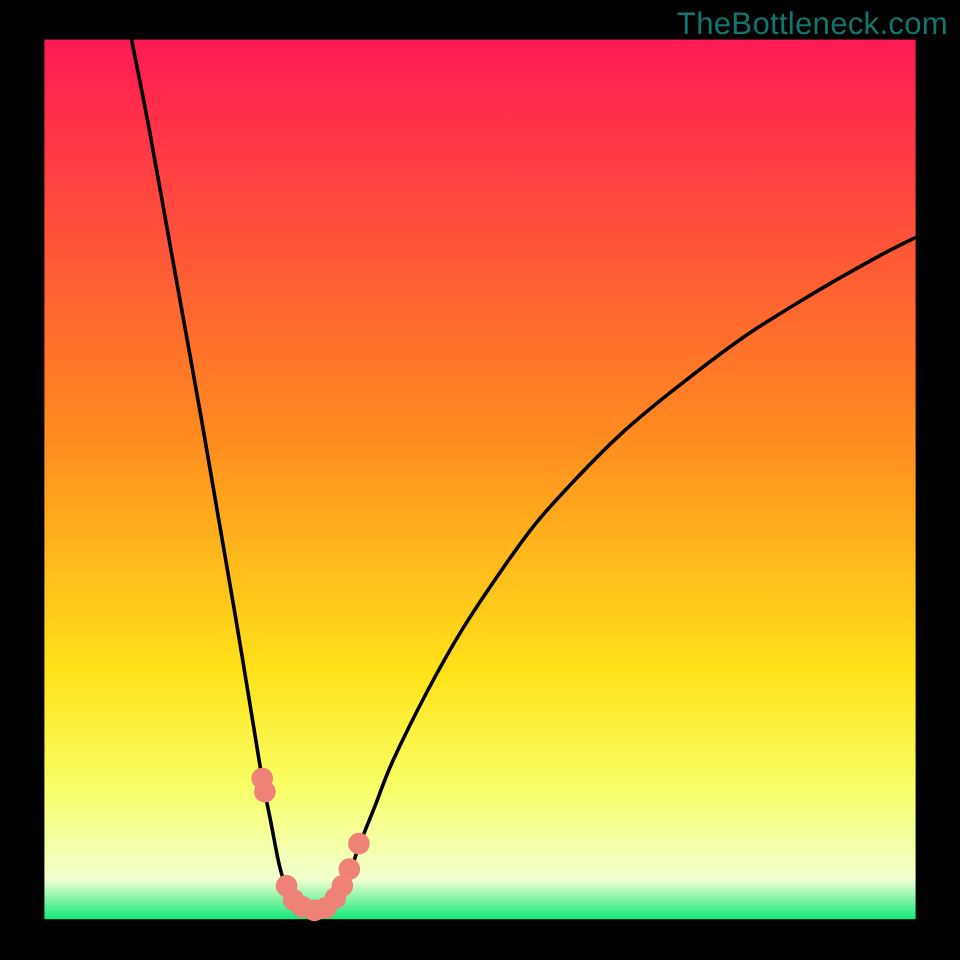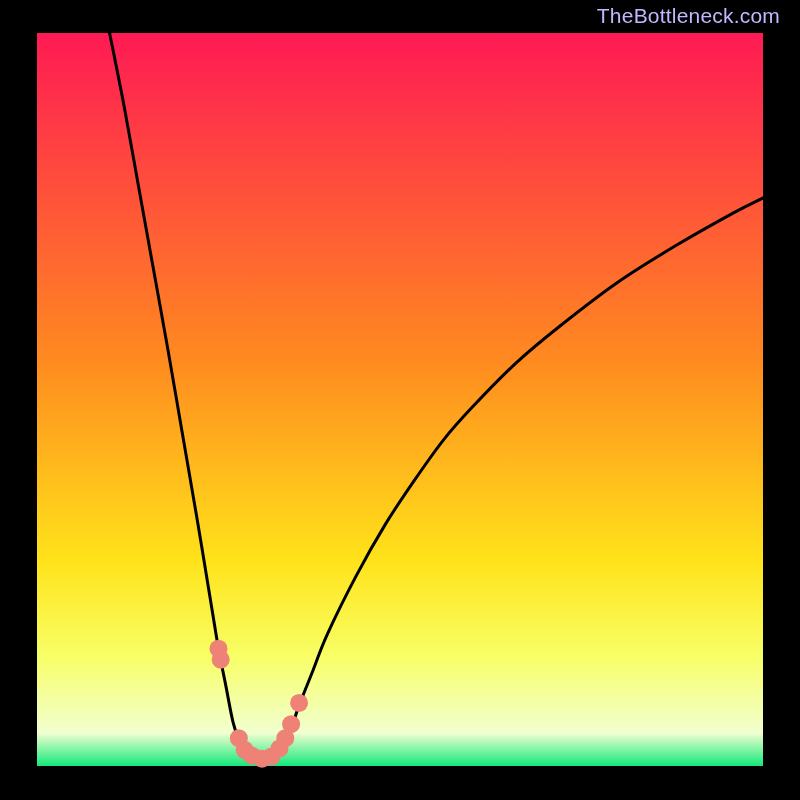--- a/index.html
+++ b/index.html
@@ -14,23 +14,23 @@
     position: absolute;
     left: 0;
     top: 0;
     width: 800px;
     height: 800px;
     background: #000;
   }
   .watermark {
     position: absolute;
     top: 4px;
-    right: 20px;
-    color: #c4b5fd;
-    font-size: 21px;
+    right: 10px;
+    color: #0f766e;
+    font-size: 26px;
     font-weight: 500;
     letter-spacing: 0.2px;
   }
   svg {
     position: absolute;
     left: 0;
     top: 0;
   }
 </style>
 </head>

